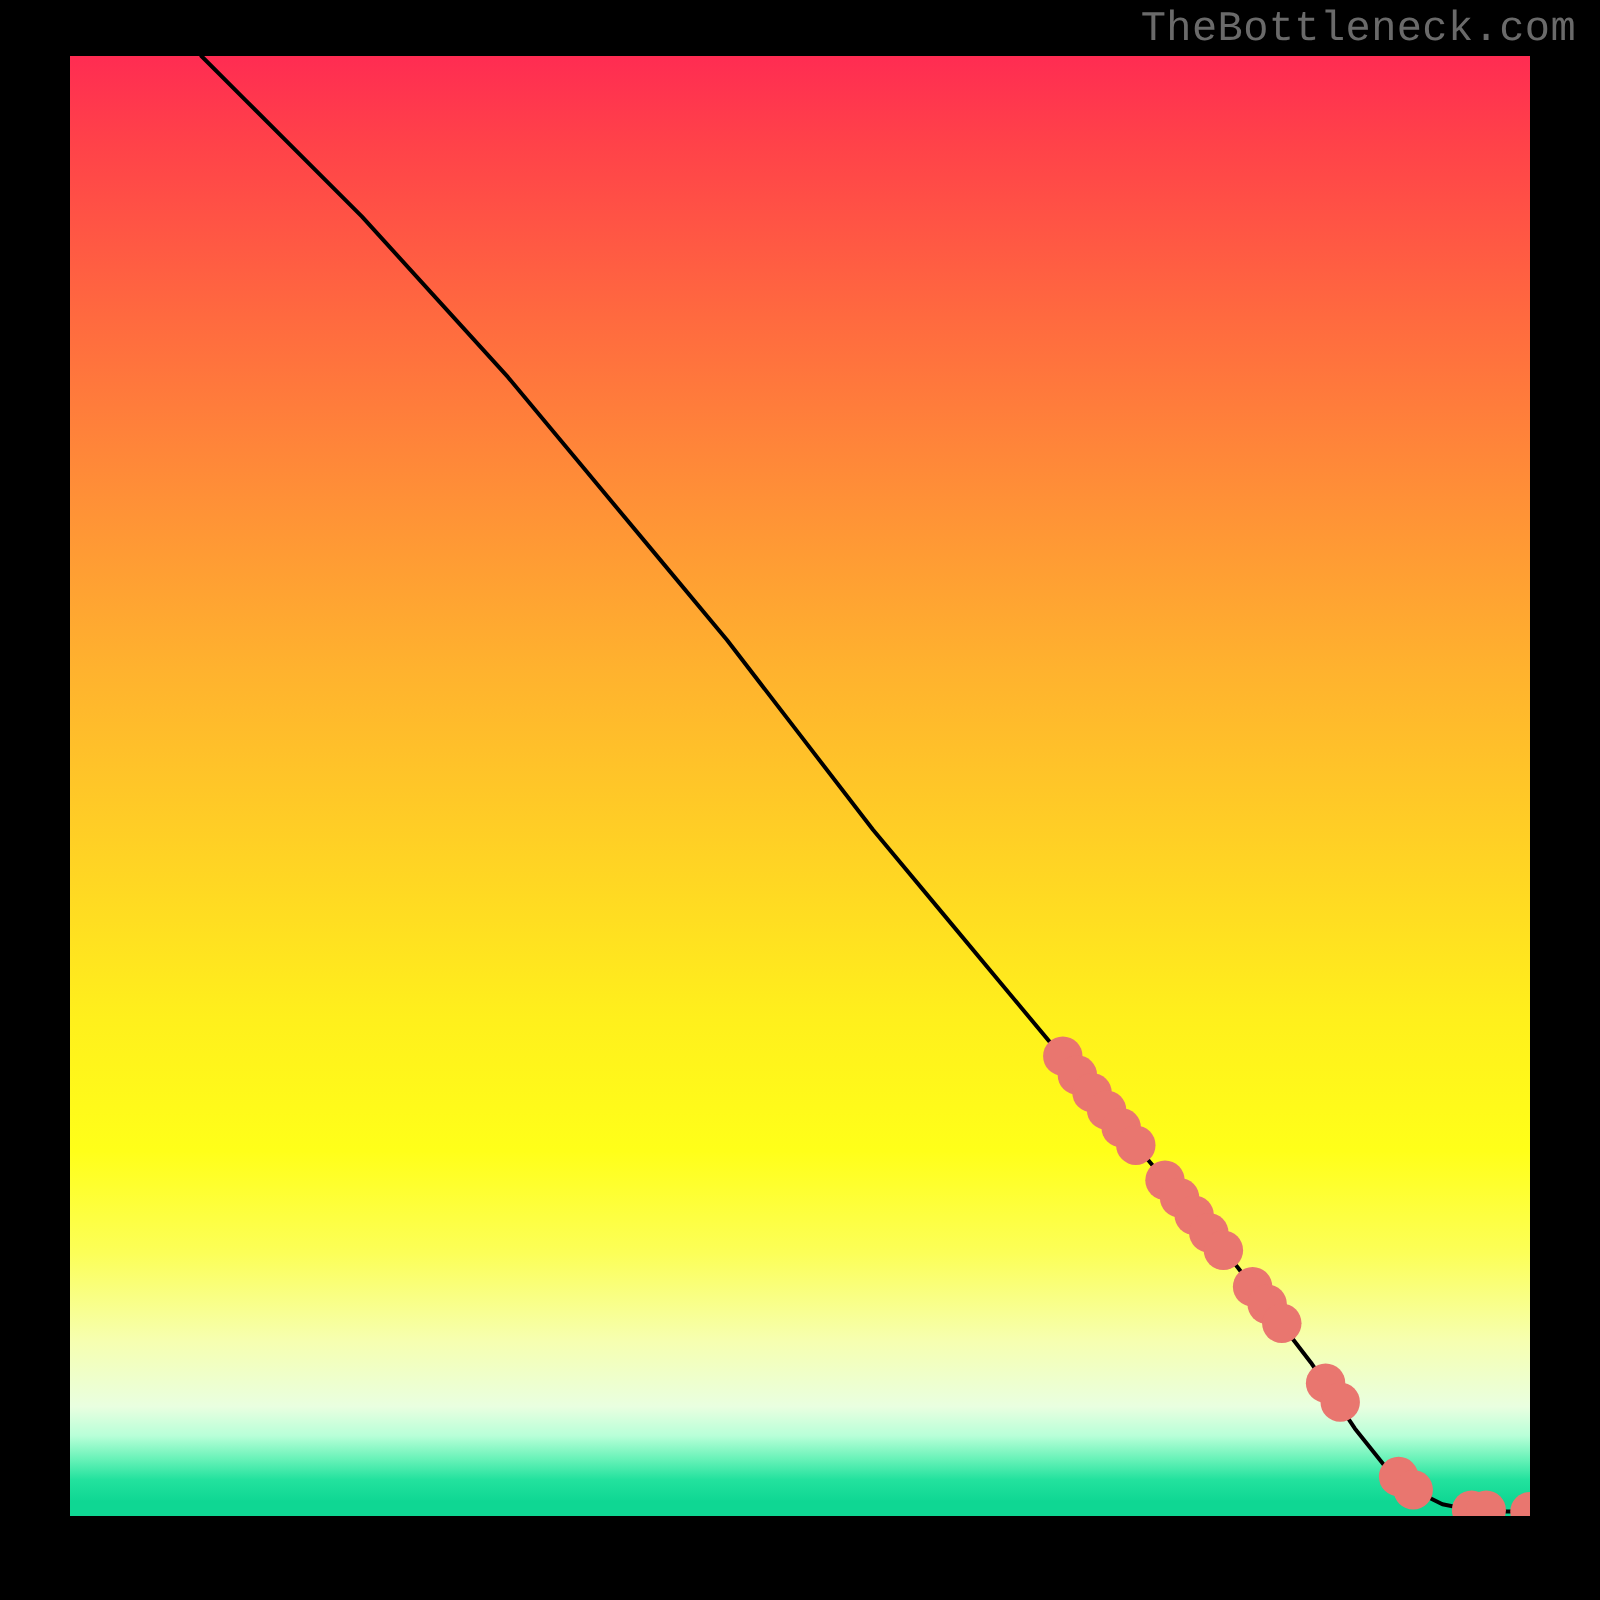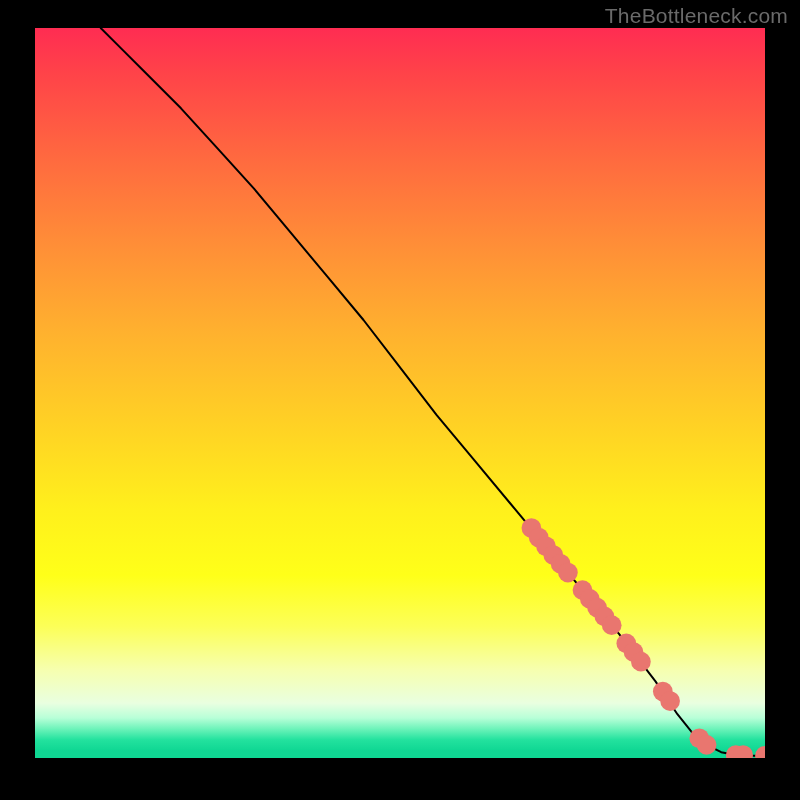--- a/index.html
+++ b/index.html
@@ -9,20 +9,21 @@
     height: 800px;
     background: #000;
     overflow: hidden;
     font-family: Arial, Helvetica, sans-serif;
   }
   .frame {
     position: relative;
     width: 800px;
     height: 800px;
     background: #000;
+    font-family: Liberation Mono, monospace;
   }
   .watermark {
     position: absolute;
     top: 4px;
     right: 12px;
     color: #6a6a6a;
     font-size: 21px;
     font-weight: 500;
     letter-spacing: 0.2px;
     z-index: 10;

